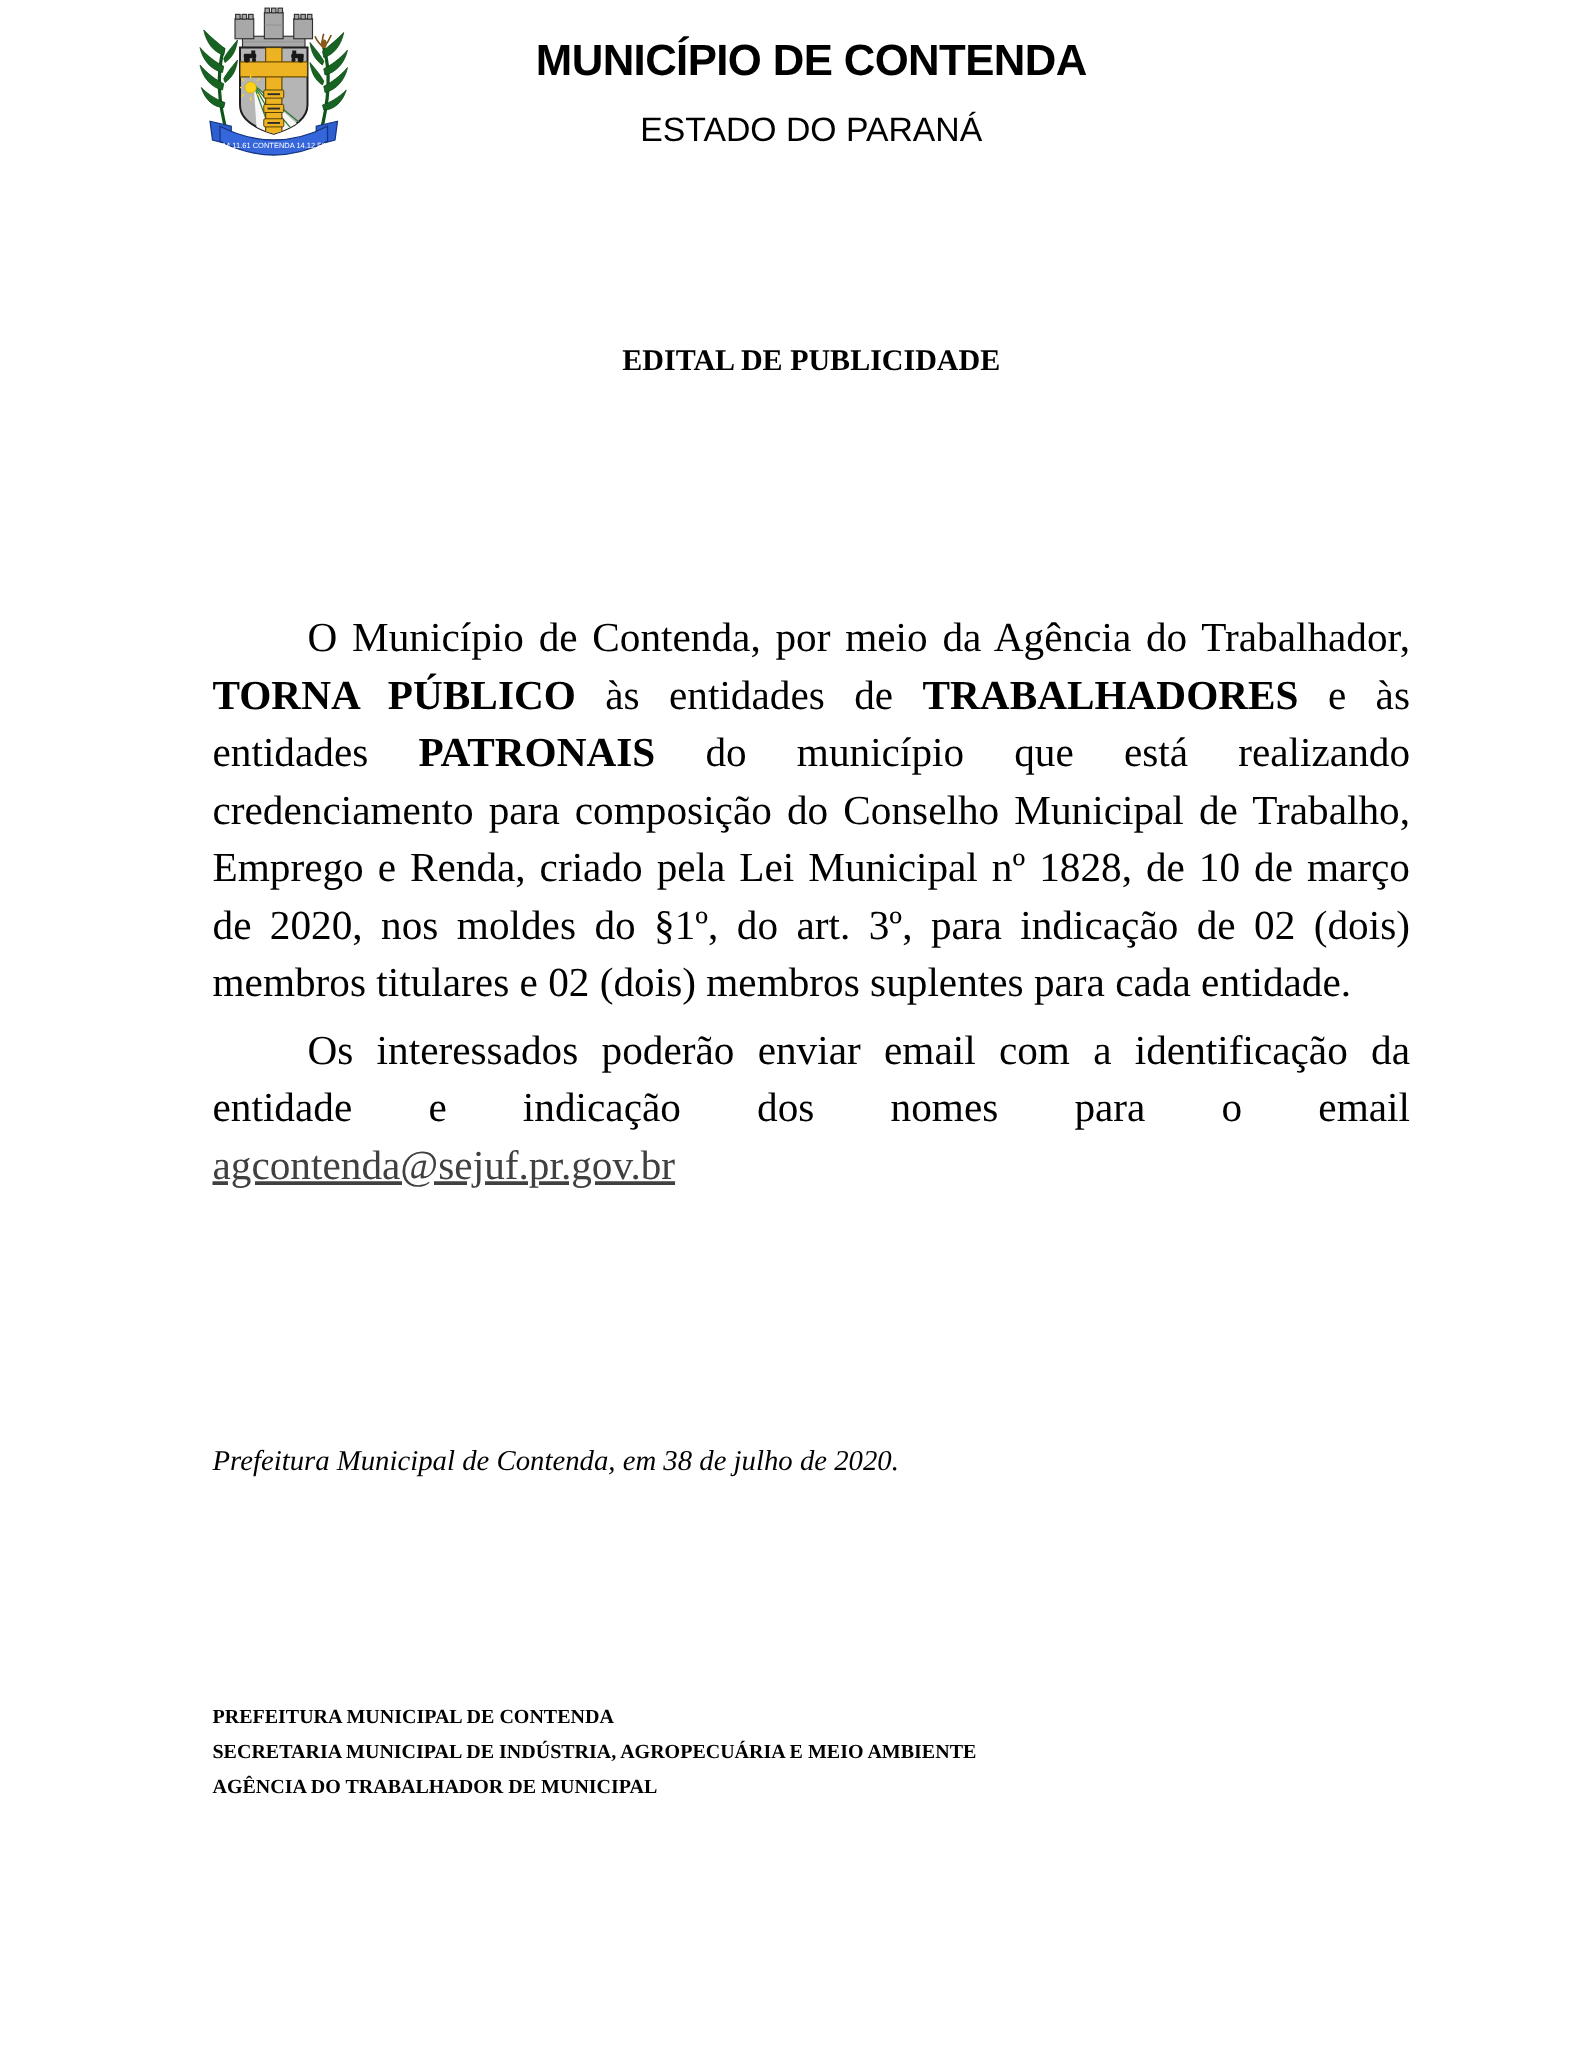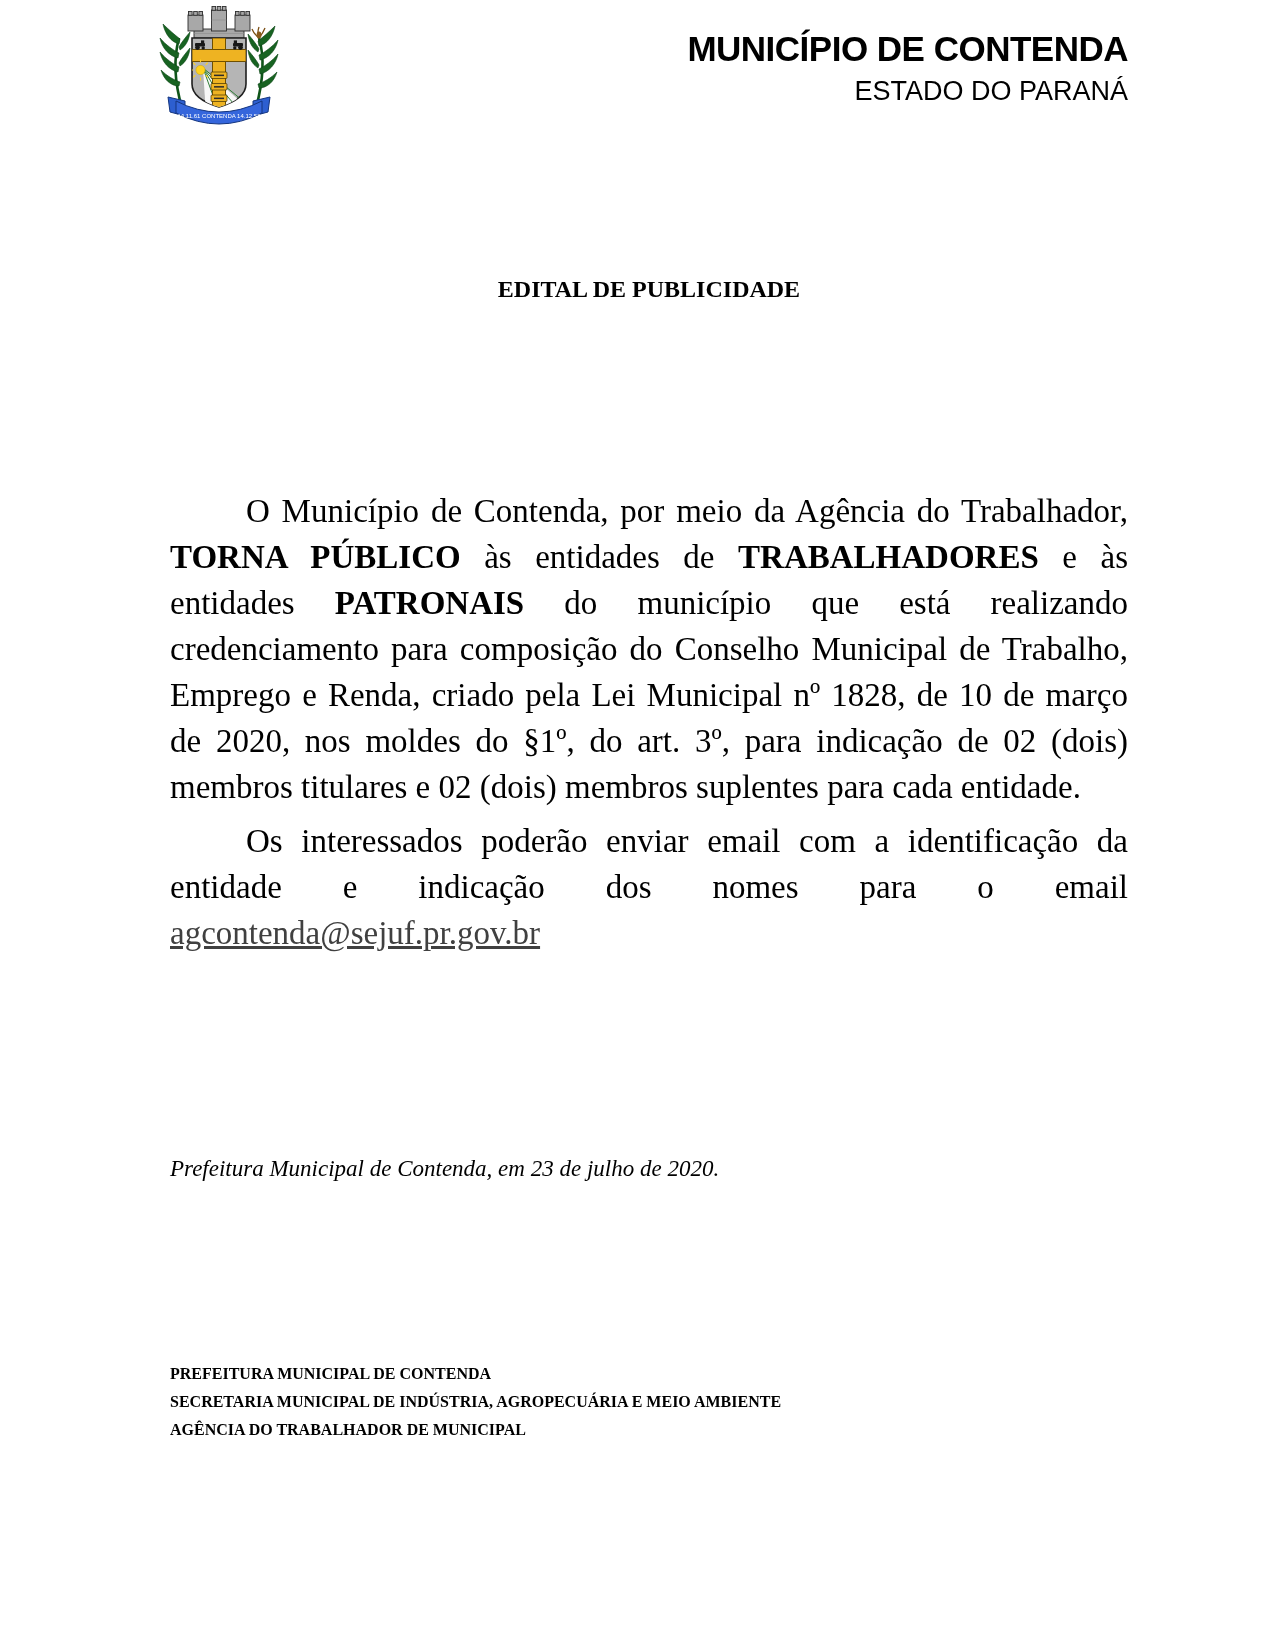--- a/index.html
+++ b/index.html
@@ -20,34 +20,34 @@
     left: 157px;
     top: 2px;
     width: 124px;
     height: 128px;
   }
   .header-text {
     position: absolute;
     left: 170px;
     top: 28px;
     width: 958px;
-    text-align: right;
+    text-align: center;
     font-family: "Liberation Sans", "DejaVu Sans", sans-serif;
   }
   .header-title {
     font-size: 35px;
     font-weight: bold;
     letter-spacing: -0.5px;
     line-height: 42px;
   }
   .header-subtitle {
     font-size: 27px;
     font-weight: normal;
     line-height: 34px;
-    margin-top: 4px;
+    margin-top: 17px;
   }
   
   .doc-heading {
     position: absolute;
     left: 170px;
     top: 276px;
     width: 958px;
     text-align: center;
     font-size: 24px;
     font-weight: bold;
@@ -210,21 +210,21 @@
     <div class="header-title">MUNICÍPIO DE CONTENDA</div>
     <div class="header-subtitle">ESTADO DO PARANÁ</div>
   </div>
 
   <div class="doc-heading">EDITAL DE PUBLICIDADE</div>
 
   <p class="body-par par-1"><span>O Município de Contenda, por meio da Agência do Trabalhador, </span><b>TORNA PÚBLICO</b><span> às entidades de </span><b>TRABALHADORES</b><span> e às entidades </span><b>PATRONAIS</b><span> do município que está realizando credenciamento para composição do Conselho Municipal de Trabalho, Emprego e Renda, criado pela Lei Municipal nº 1828, de 10 de março de 2020, nos moldes do §1º, do art. 3º, para indicação de 02 (dois) membros titulares e 02 (dois) membros suplentes para cada entidade.</span></p>
 
   <p class="body-par par-2"><span>Os interessados poderão enviar email com a identificação da entidade e indicação dos nomes para o email </span><a class="email-link">agcontenda@sejuf.pr.gov.br</a></p>
 
-  <div class="date-line">Prefeitura Municipal de Contenda, em 23 de julho de 2020.</div>
+  <div class="date-line">Prefeitura Municipal de Contenda, em 38 de julho de 2020.</div>
 
   <div class="signature-block">
     <div>PREFEITURA MUNICIPAL DE CONTENDA</div>
     <div>SECRETARIA MUNICIPAL DE INDÚSTRIA, AGROPECUÁRIA E MEIO AMBIENTE</div>
     <div>AGÊNCIA DO TRABALHADOR DE MUNICIPAL</div>
   </div>
 
 </div>
 
 </body></html>

